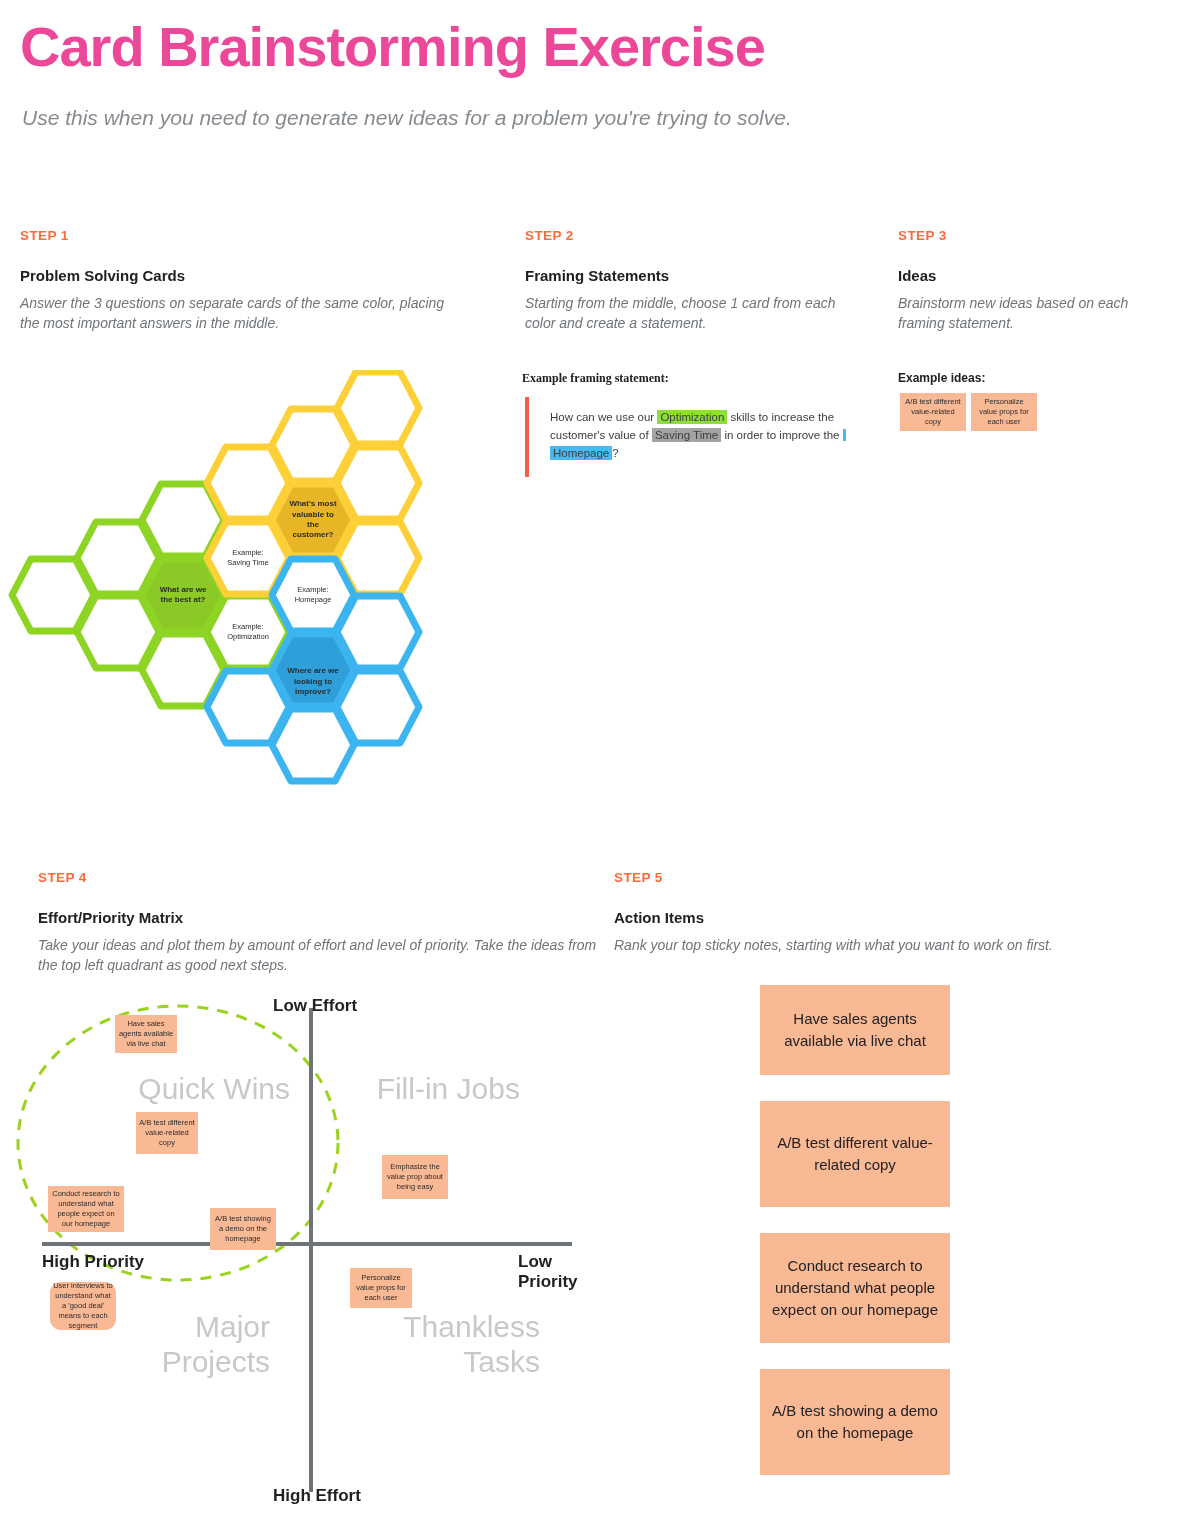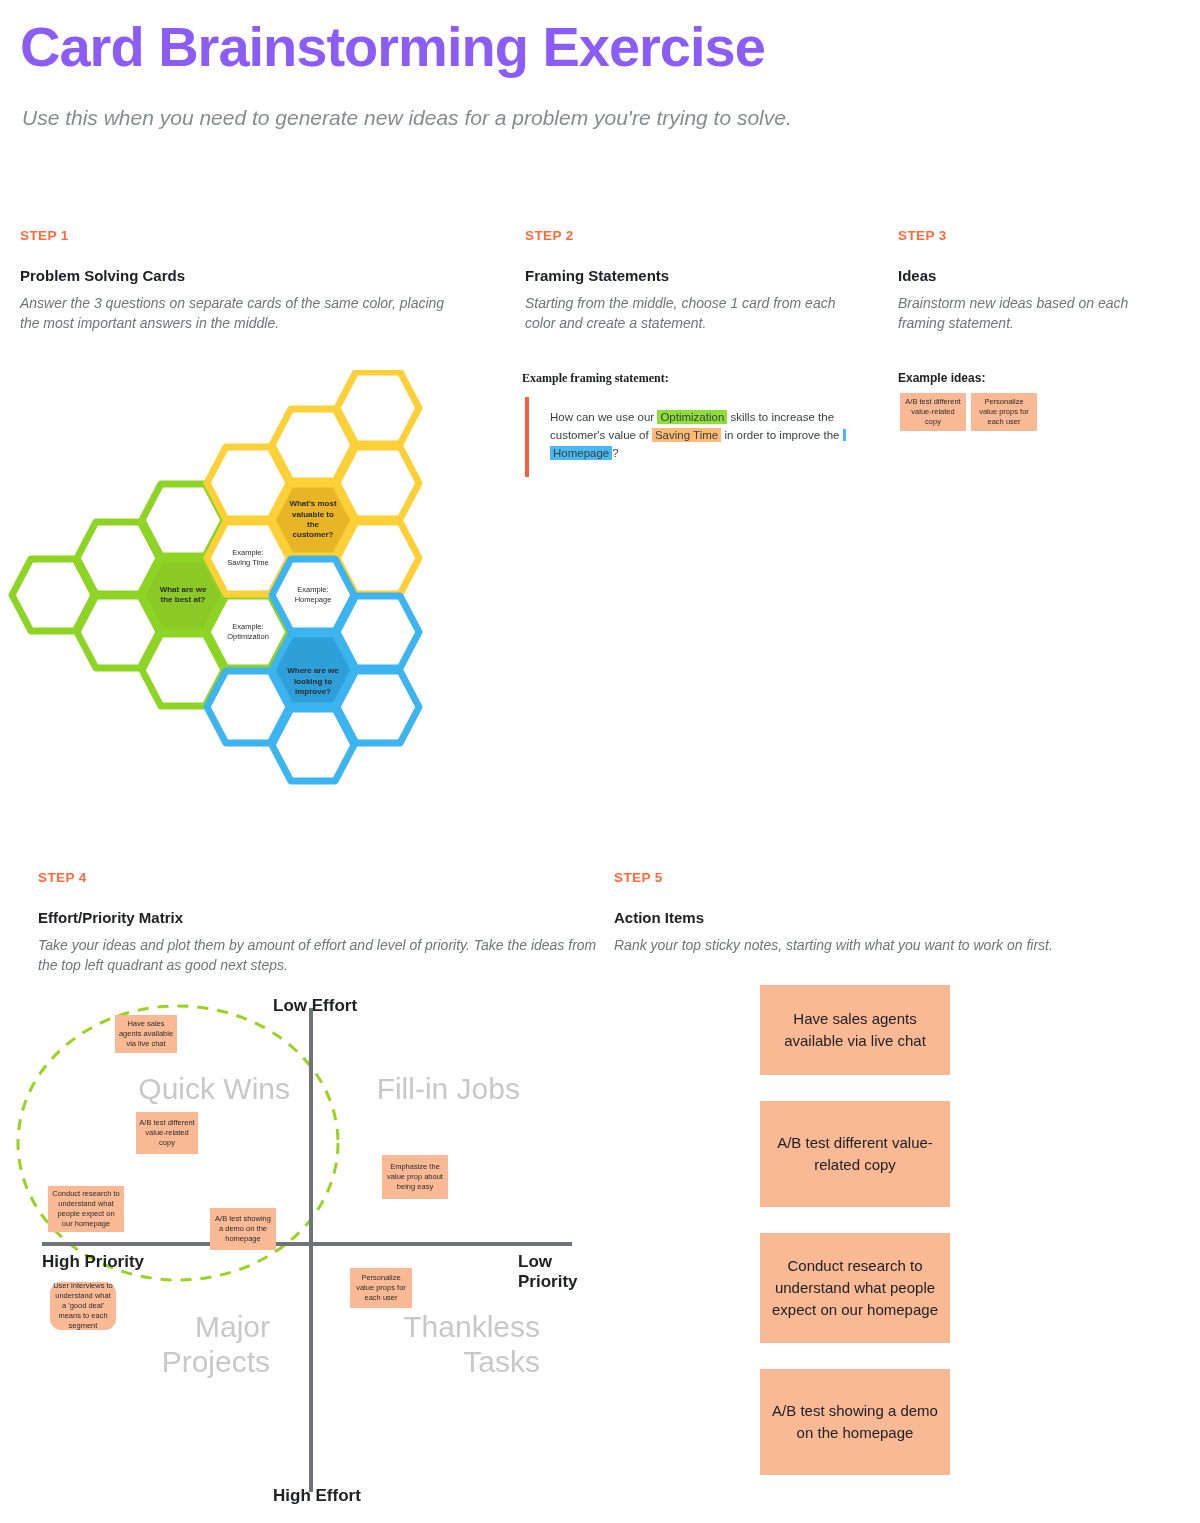--- a/index.html
+++ b/index.html
@@ -9,21 +9,21 @@
     background:#ffffff;
     font-family:"Liberation Sans", sans-serif;
     color:#3c4043;
     position:relative;
     overflow:hidden;
   }
 
   
   .page-title{
     position:absolute; left:20px; top:18px;
-    font-size:56px; font-weight:bold; color:#8b5cf6;
+    font-size:56px; font-weight:bold; color:#ec4899;
     letter-spacing:-1px; line-height:1.05;
   }
   .page-subtitle{
     position:absolute; left:22px; top:106px;
     font-size:21px; font-style:italic; color:#868b90;
   }
 
   
   .step{ position:absolute; }
   .step-label{
@@ -48,21 +48,21 @@
   .quote-bar{
     position:absolute; left:0; top:0; width:4px; height:80px;
     background:#f4603e;
   }
   .quote-text{
     margin-left:25px; padding-top:12px;
     font-size:11.5px; line-height:1.55; color:#3c4043;
   }
   .hl{ padding:1px 3px; }
   .hl-green{ background:#8ede3a; }
-  .hl-yellow{ background:#fdba74; }
+  .hl-yellow{ background:#a3a3a3; }
   .hl-blue{ background:#49b9f2; }
   .cursor-blue{ display:inline-block; width:3px; height:12px;
     background:#49b9f2; vertical-align:-2px; }
 
   
   .mini-note{
     background:#fab995; color:#2b2b2b;
     font-size:7.5px; line-height:1.35; text-align:center;
     display:flex; align-items:center; justify-content:center;
     padding:4px;

